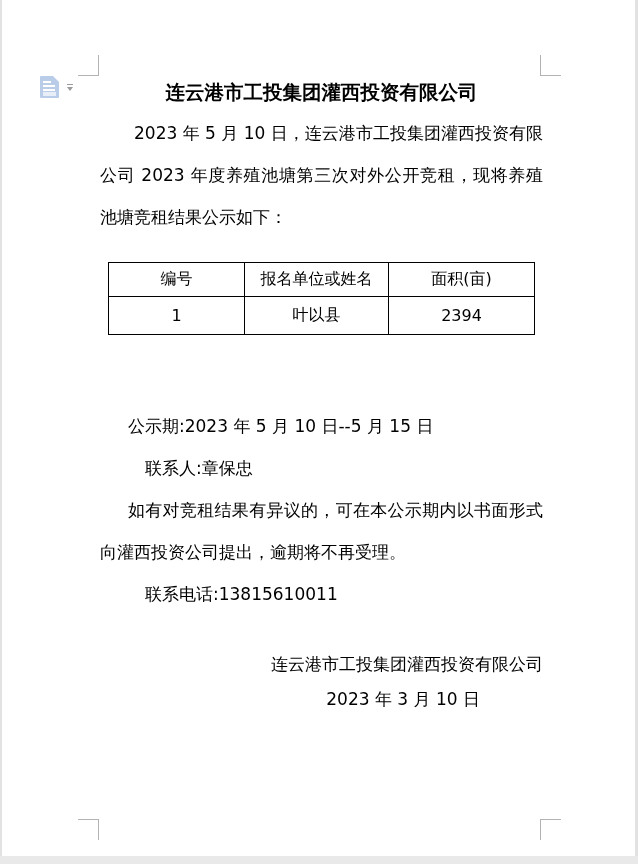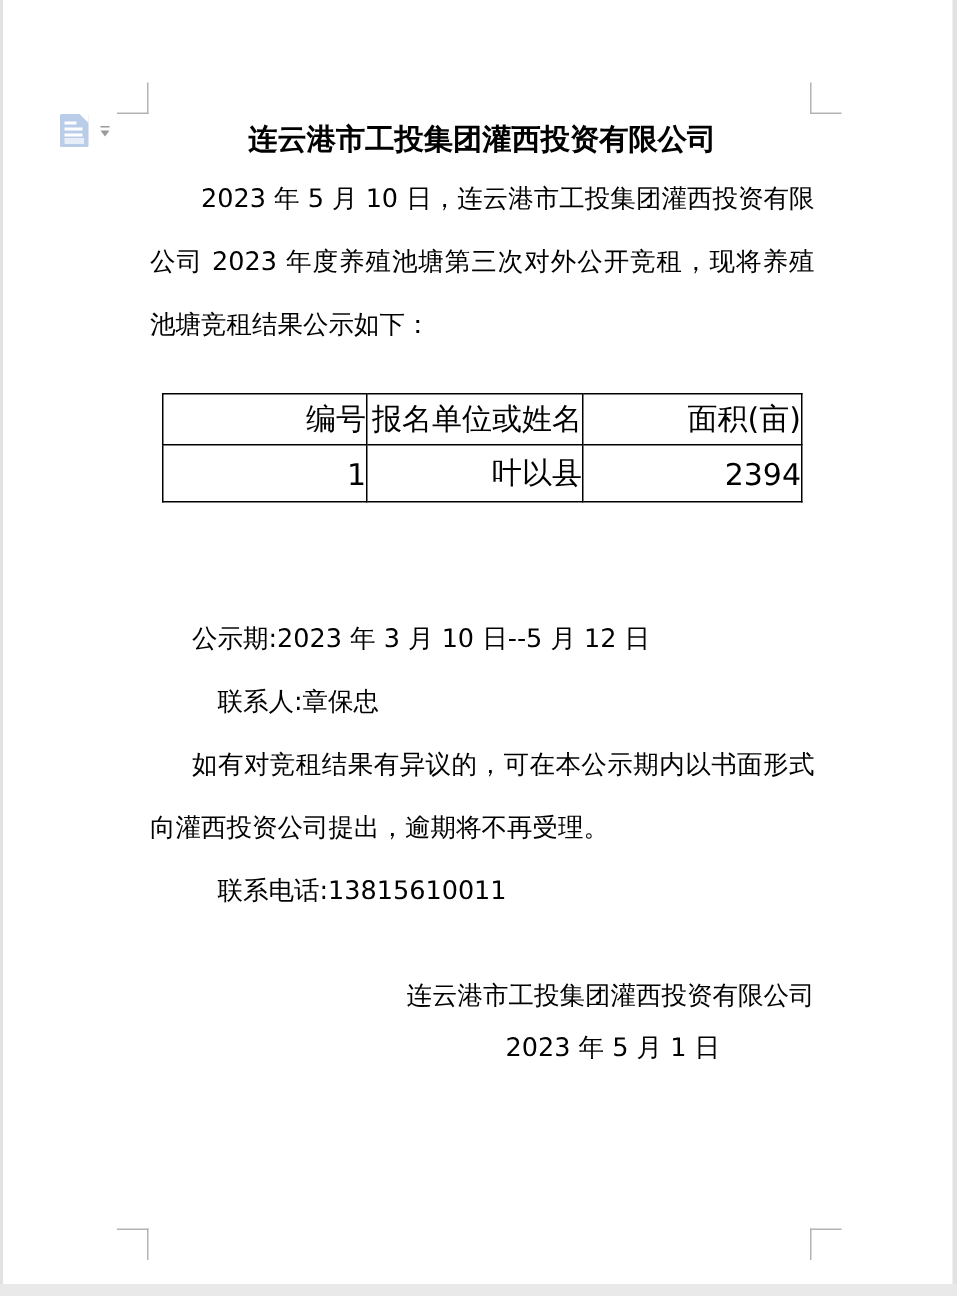--- a/index.html
+++ b/index.html
@@ -41,22 +41,22 @@
   .intro{text-indent:34px;}
   .p-period{text-indent:28px;}
   .p-objection{text-indent:28px;}
   .p-contact{text-indent:45px;}
   .spacer-a{height:24px;}
   .spacer-b{height:70px;}
   .spacer-c{height:32px;}
 
   table.result{border-collapse:collapse;margin-left:8px;width:426px;table-layout:fixed;}
   table.result th,table.result td{
-    border:1.5px solid #000;font-weight:normal;text-align:right;
-    font-size:20px;padding:0;vertical-align:middle;
+    border:1.5px solid #000;font-weight:normal;text-align:center;
+    font-size:16px;padding:0;vertical-align:middle;
   }
   table.result th{height:33px;}
   table.result td{height:37px;}
 
   .sign-company{margin:0;font-size:17px;line-height:35px;text-align:right;}
   .sign-date{margin:0;font-size:17px;line-height:35px;text-align:right;padding-right:63px;}
 </style>
 </head>
 <body>
 
@@ -107,24 +107,24 @@
       <tr>
         <td>1</td>
         <td>叶以县</td>
         <td>2394</td>
       </tr>
     </tbody>
       </table>
 
     <div class="spacer-b"></div>
 
-    <p class="para p-period">公示期:2023 年 3 月 10 日--5 月 12 日</p>
+    <p class="para p-period">公示期:2023 年 5 月 10 日--5 月 15 日</p>
     <p class="para p-contact">联系人:章保忠</p>
     <p class="para p-objection">如有对竞租结果有异议的，可在本公示期内以书面形式向灌西投资公司提出，逾期将不再受理。</p>
     <p class="para p-contact">联系电话:13815610011</p>
 
     <div class="spacer-c"></div>
 
     <p class="sign-company">连云港市工投集团灌西投资有限公司</p>
-    <p class="sign-date">2023 年 5 月 1 日</p>
+    <p class="sign-date">2023 年 3 月 10 日</p>
   </div>
 
 </div>
 
 </body></html>

